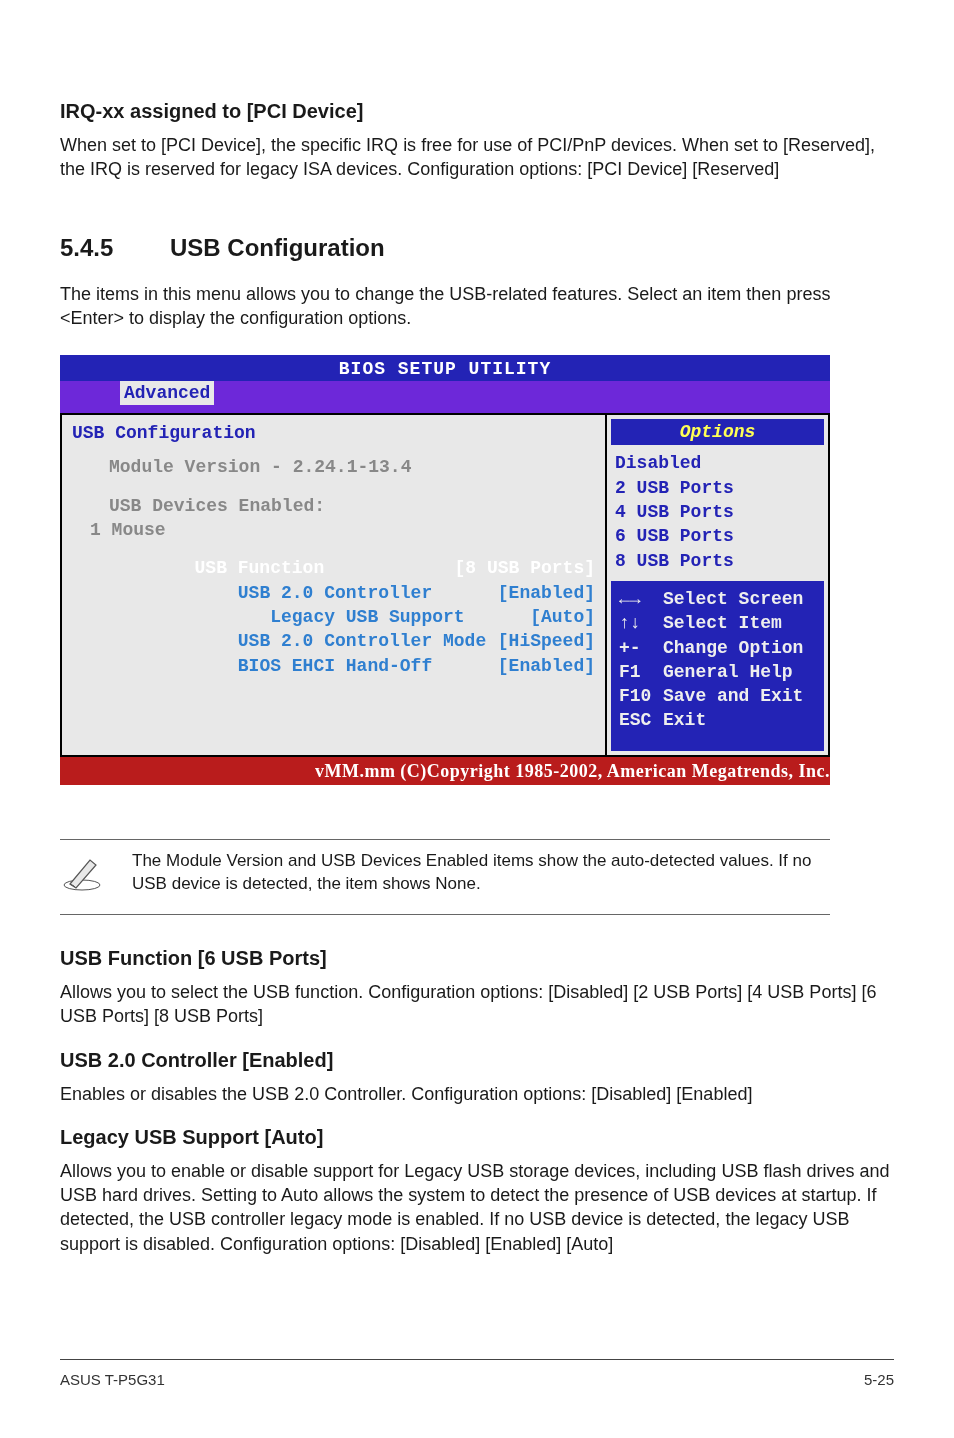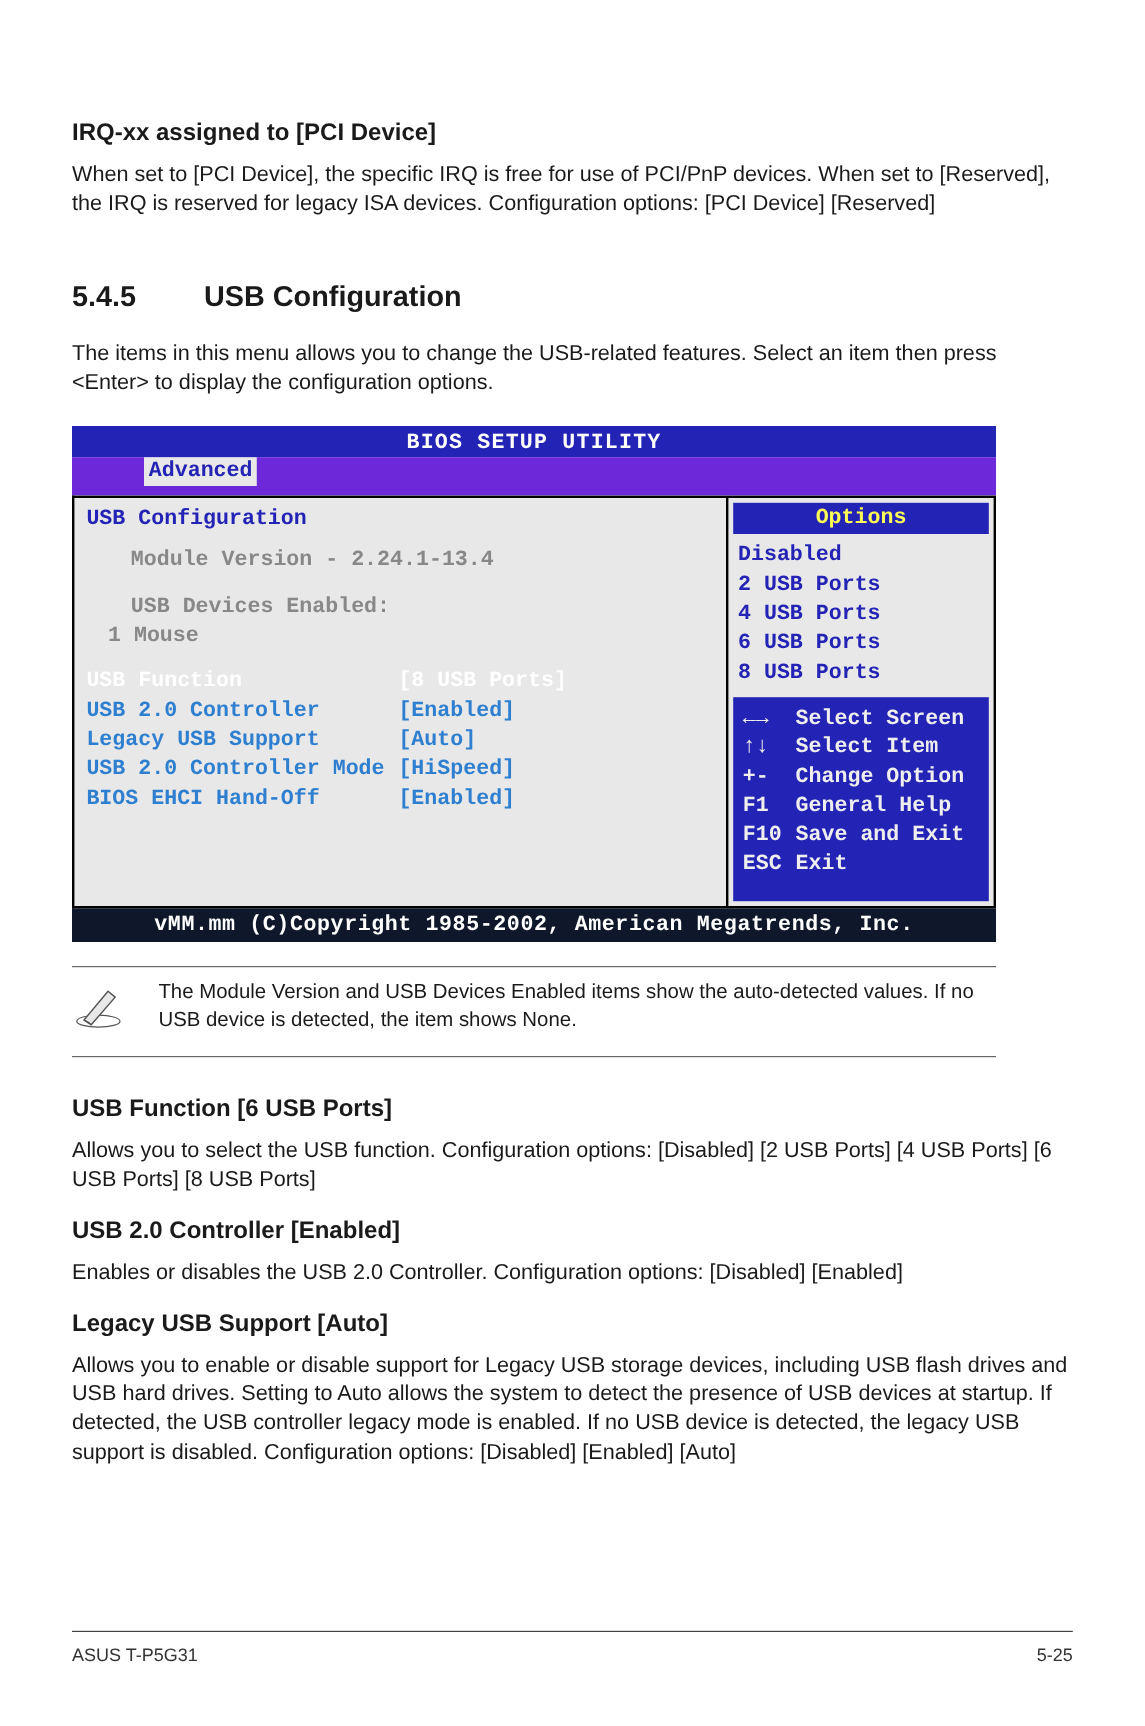--- a/index.html
+++ b/index.html
@@ -70,57 +70,59 @@
     border: 2px solid #000;
     display: flex;
     flex-direction: column;
   }
   .opt-head {
     background: #2323b5;
     color: #ffff55;
     text-align: center;
     margin: 4px;
     padding: 1px 0;
+    font-style: italic;
   }
   .opt-body {
     color: #2323b5;
     padding: 2px 8px 4px 8px;
     flex: 0 0 auto;
   }
   .opt-keys {
     color: #eee;
     background: #2323b5;
     margin: 4px;
     padding: 6px 8px 18px 8px;
     flex: 1;
     display: flex;
     flex-direction: column;
     justify-content: flex-end;
   }
   .opt-keys .krow { display: flex; }
   .opt-keys .k { width: 44px; }
   .bl-head { color: #2323b5; margin-bottom: 10px; }
   .bl-gray { color: #888; padding-left: 37px; }
-  .bl-row { display: flex; }
+  .bl-row { display: flex; justify-content: flex-end; }
   .bl-row .lab { width: 260px; color: #2f7fd0; }
   .bl-row .val { color: #2f7fd0; }
   .bl-row.sel .lab { color: #fff; }
   .bl-row.sel .val { color: #fff; }
   .bios-foot {
-    background: #0f172a;
+    background: #b91c1c;
     color: #fff;
-    text-align: center;
+    text-align: right;
     padding: 2px 0;
     letter-spacing: 0.5px;
+    font-family: Liberation Serif, serif;
   }
   
   .note {
     display: flex;
     align-items: flex-start;
-    margin-top: 20px;
+    margin-top: 54px;
     gap: 28px;
     border-top: 1px solid #666;
     border-bottom: 1px solid #666;
     padding: 10px 8px 12px 0;
     width: 770px;
   }
   .note .icon { flex: 0 0 44px; }
   .note p { font-size: 17px; line-height: 1.35; }
   .footer {
     position: absolute;

